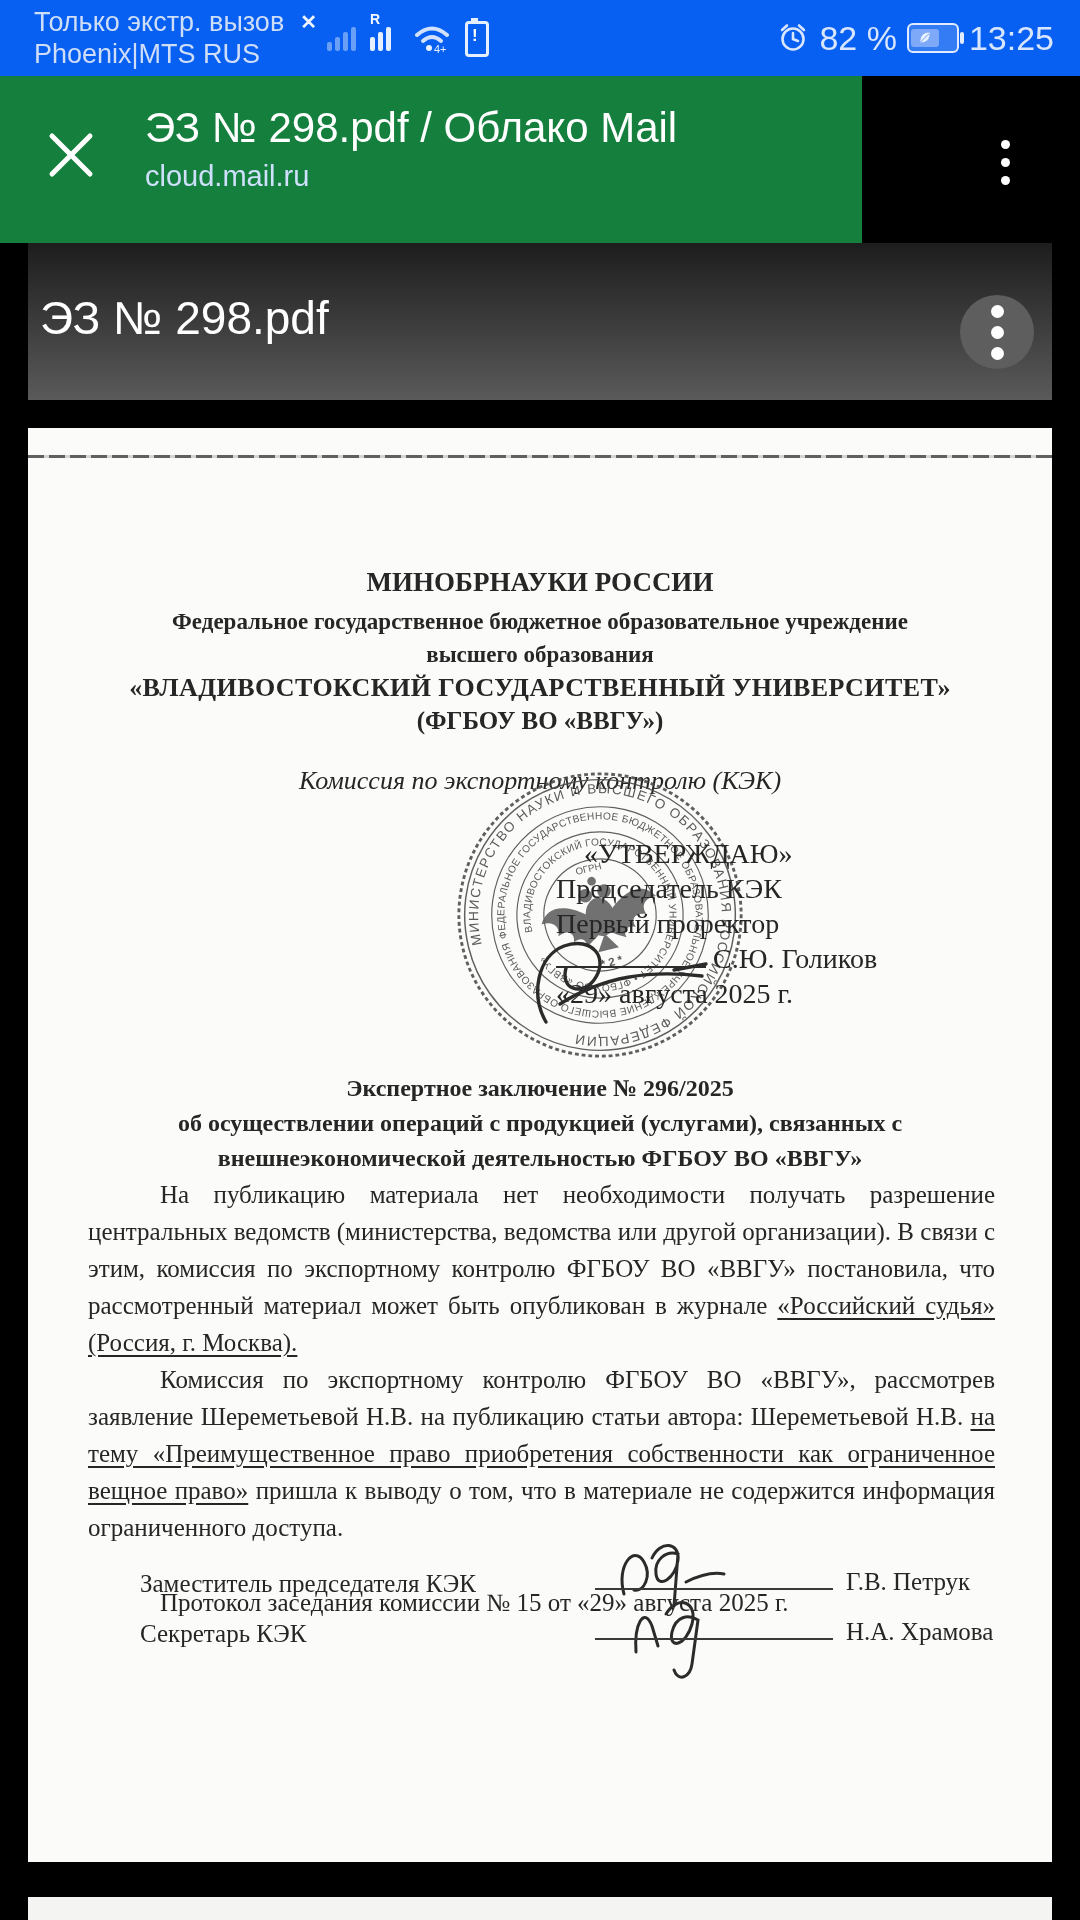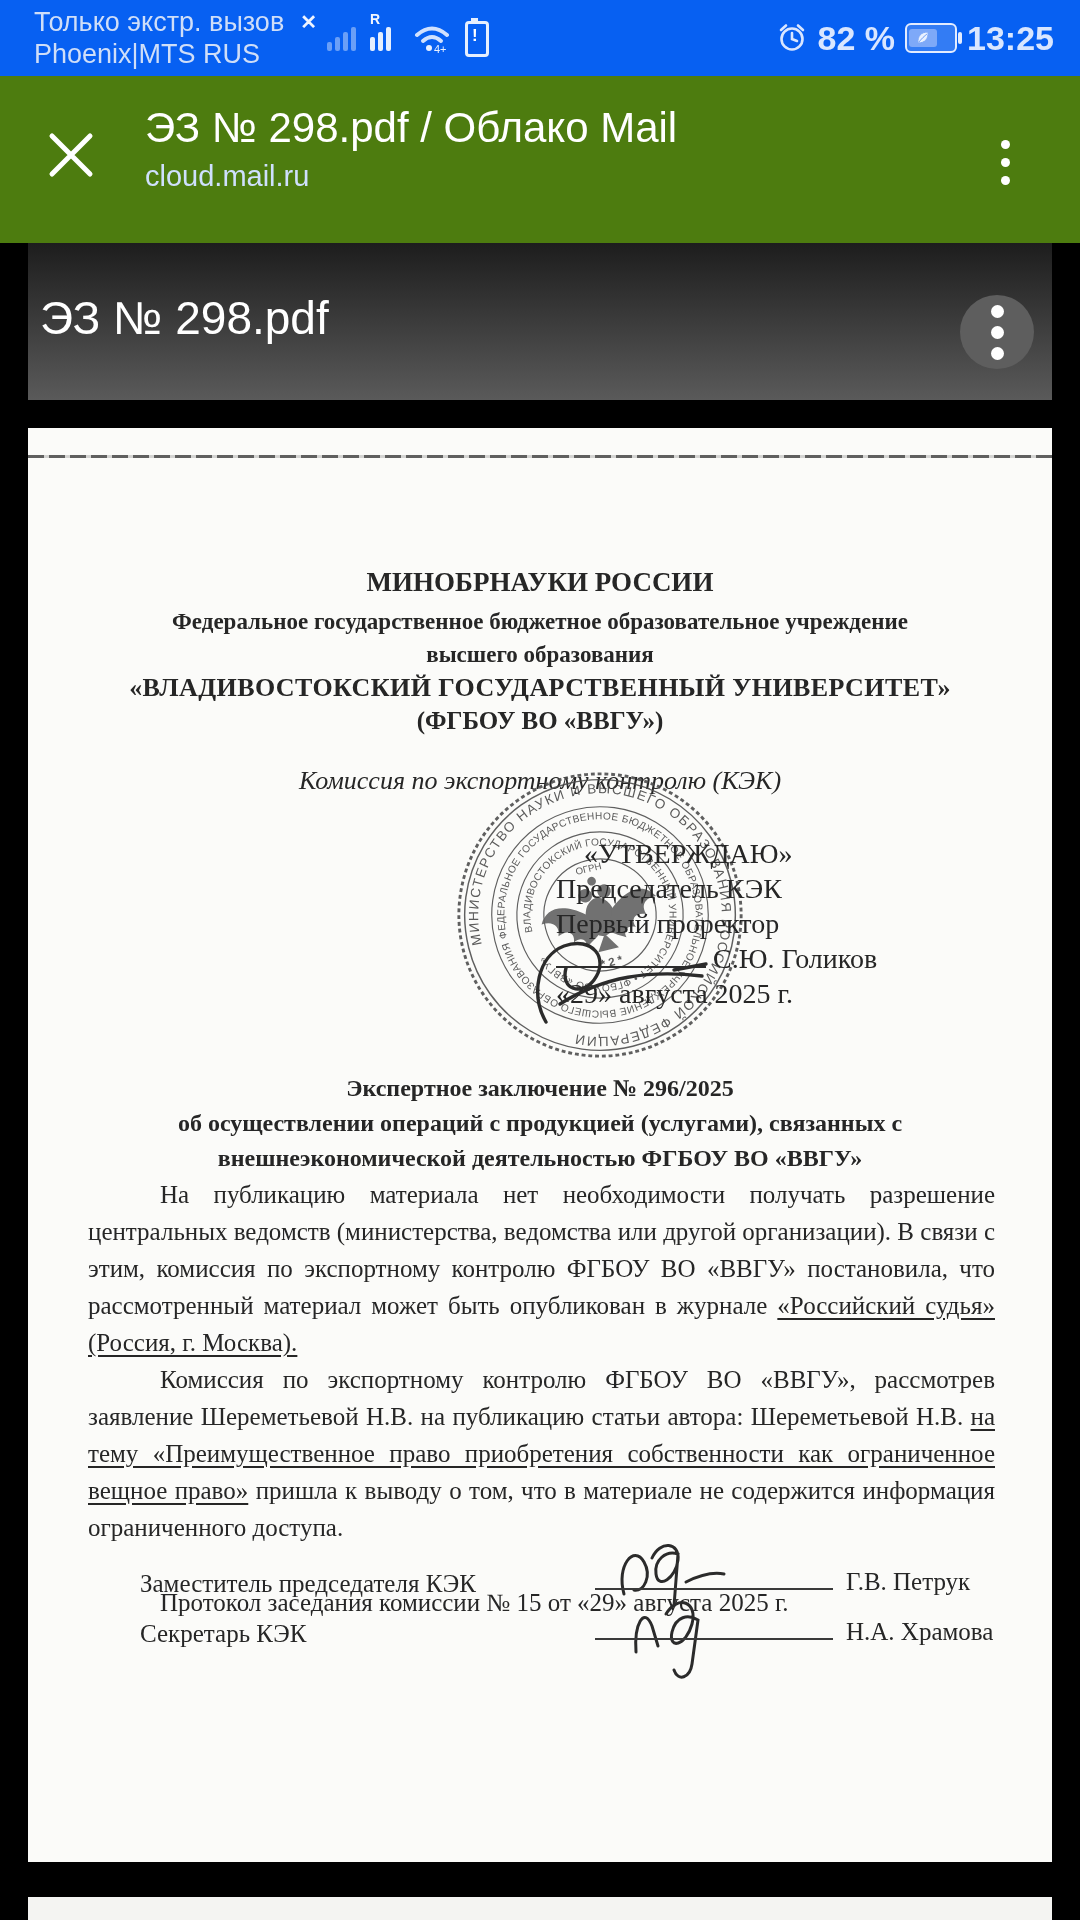--- a/index.html
+++ b/index.html
@@ -20,29 +20,29 @@
   .sigbars i:nth-child(1){height:9px;}
   .sigbars i:nth-child(2){height:14px;}
   .sigbars i:nth-child(3){height:19px;}
   .sigbars i:nth-child(4){height:24px;}
   .roam{position:absolute;left:0;top:-14px;font-size:14px;font-weight:bold;color:#fff;opacity:.95;}
   .batt-alert{position:relative;width:18px;height:30px;border:3px solid rgba(255,255,255,.9);
               border-radius:4px;margin-top:2px;}
   .batt-alert:before{content:"";position:absolute;left:3px;top:-6px;width:7px;height:3px;background:rgba(255,255,255,.9);}
   .batt-alert span{position:absolute;left:4px;top:2px;font-size:17px;font-weight:bold;color:#fff;}
   .sb-right{margin-left:auto;margin-right:26px;display:flex;align-items:center;gap:10px;
-            font-size:34px;color:#d9e6ff;font-weight:bold;}
+            font-size:34px;color:#d9e6ff;}
   .batt-save{position:relative;width:48px;height:26px;border:2.5px solid #e3ecff;border-radius:6px;
              background:rgba(255,255,255,.18);display:flex;align-items:center;}
   .batt-save .fill{margin:2px;width:28px;height:18px;border-radius:3px;background:#7ea9f8;
                    display:flex;align-items:center;justify-content:center;}
   .batt-save .nub{position:absolute;right:-7px;top:7px;width:4px;height:12px;background:#e3ecff;border-radius:2px;}
 
   
-  .appheader{position:absolute;left:0;top:76px;width:1080px;height:167px;background:#4d7c0f;}
+  .appheader{position:absolute;left:0;top:76px;width:862px;height:167px;background:#15803d;}
   .close-btn{position:absolute;left:44px;top:52px;width:54px;height:54px;}
   .ah-text{position:absolute;left:145px;top:26px;color:#fff;}
   .ah-title{font-size:42px;line-height:52px;}
   .ah-sub{font-size:29px;line-height:40px;color:#cfe0fd;margin-top:2px;}
   .ah-menu{position:absolute;left:985px;top:46px;width:40px;height:80px;display:flex;flex-direction:column;
            align-items:center;justify-content:center;gap:9px;}
   .ah-menu i{display:block;width:9px;height:9px;border-radius:50%;background:#fff;}
 
   
   .viewerband{position:absolute;left:28px;top:243px;width:1024px;height:157px;

